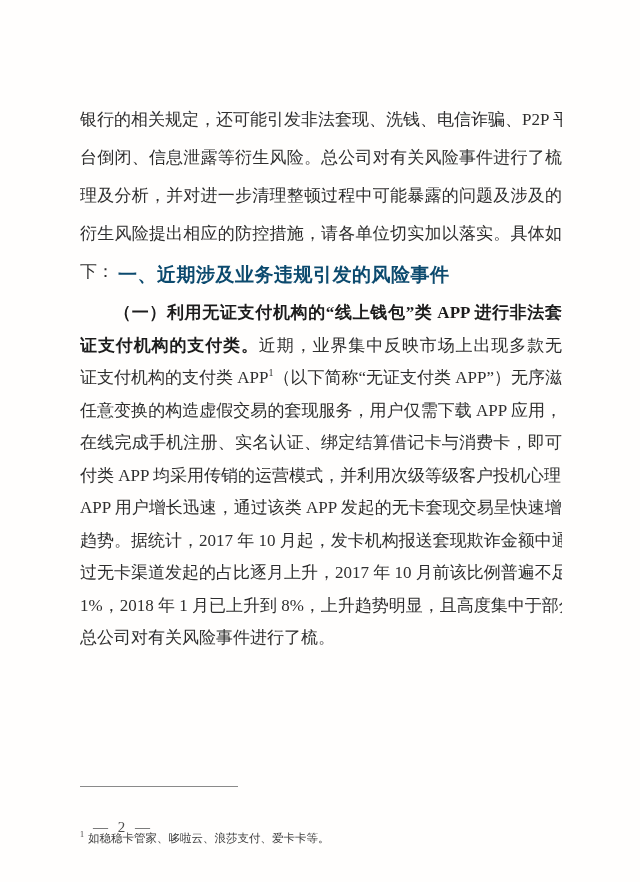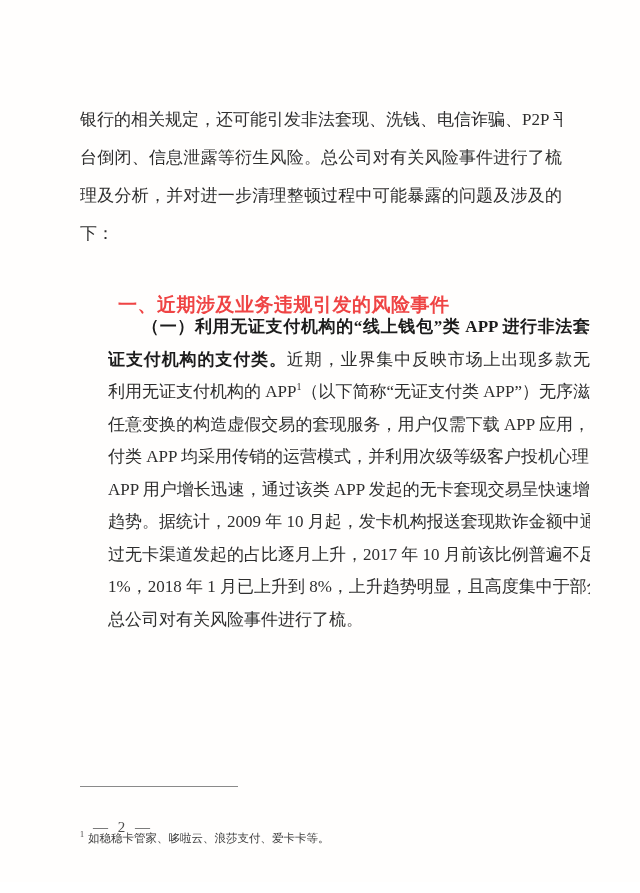--- a/index.html
+++ b/index.html
@@ -6,26 +6,26 @@
   body { background:#ffffff; font-family:"Liberation Serif","DejaVu Serif",serif; }
   .page {
     position:relative; width:640px; height:882px;
     background:#fffefd; overflow:hidden;
     color:#2e2e2e;
   }
   
   .block { position:absolute; left:80px; width:482px; }
   .intro   { top:101px; font-size:17px; line-height:38px; }
   .heading {
-    top:292px; padding-left:38px; width:444px;
+    top:262px; padding-left:38px; width:444px;
     font-family:"Liberation Sans","DejaVu Sans",sans-serif;
-    font-weight:700; font-size:19px; line-height:26px; color:#ef4444;
+    font-weight:700; font-size:19px; line-height:26px; color:#0c4a6e;
     letter-spacing:0.5px;
   }
-  .section { top:311px; font-size:17px; line-height:32.5px;margin-left:28px; }
+  .section { top:297px; font-size:17px; line-height:32.5px; }
 
   .tline {
     text-align:justify;
     text-align-last:justify;
     text-justify:inter-character;
     white-space:nowrap;
     overflow:hidden;
   }
   .tline.last { text-align-last:left; }
   .tline.indent { padding-left:34px; }
@@ -53,33 +53,35 @@
 </style>
 </head>
 <body>
 
 <div class="page">
 
   <div class="block intro">
       <div class="tline"><span class="n">银行的相关规定，还可能引发非法套现、洗钱、电信诈骗、P2P 平</span></div>
       <div class="tline"><span class="n">台倒闭、信息泄露等衍生风险。总公司对有关风险事件进行了梳</span></div>
       <div class="tline"><span class="n">理及分析，并对进一步清理整顿过程中可能暴露的问题及涉及的</span></div>
+      <div class="tline"><span class="n">衍生风险提出相应的防控措施，请各单位切实加以落实。具体如</span></div>
       <div class="tline last"><span class="n">下：</span></div>
     </div>
 
   <div class="block heading">一、近期涉及业务违规引发的风险事件</div>
 
   <div class="block section">
       <div class="tline indent"><span class="b">（一）利用无证支付机构的“线上钱包”类 APP 进行非法套</span></div>
       <div class="tline"><span class="b">证支付机构的支付类。</span><span class="n">近期，业界集中反映市场上出现多款无</span></div>
-      <div class="tline"><span class="n">利用无证支付机构的 APP</span><span class="sup">1</span><span class="n">（以下简称“无证支付类 APP”）无序滋</span></div>
+      <div class="tline"><span class="n">证支付机构的支付类 APP</span><span class="sup">1</span><span class="n">（以下简称“无证支付类 APP”）无序滋</span></div>
       <div class="tline"><span class="n">任意变换的构造虚假交易的套现服务，用户仅需下载 APP 应用，</span></div>
+      <div class="tline"><span class="n">在线完成手机注册、实名认证、绑定结算借记卡与消费卡，即可</span></div>
       <div class="tline"><span class="n">付类 APP 均采用传销的运营模式，并利用次级等级客户投机心理，</span></div>
       <div class="tline"><span class="n">APP 用户增长迅速，通过该类 APP 发起的无卡套现交易呈快速增长</span></div>
-      <div class="tline"><span class="n">趋势。据统计，2009 年 10 月起，发卡机构报送套现欺诈金额中通</span></div>
+      <div class="tline"><span class="n">趋势。据统计，2017 年 10 月起，发卡机构报送套现欺诈金额中通</span></div>
       <div class="tline"><span class="n">过无卡渠道发起的占比逐月上升，2017 年 10 月前该比例普遍不足</span></div>
       <div class="tline"><span class="n">1%，2018 年 1 月已上升到 8%，上升趋势明显，且高度集中于部分</span></div>
       <div class="tline last"><span class="n">总公司对有关风险事件进行了梳。</span></div>
     </div>
 
   <div class="footnote-rule"></div>
 
   <div class="footnote">
     <span class="sup">1</span><span>如稳稳卡管家、哆啦云、浪莎支付、爱卡卡等。</span>
   </div>

